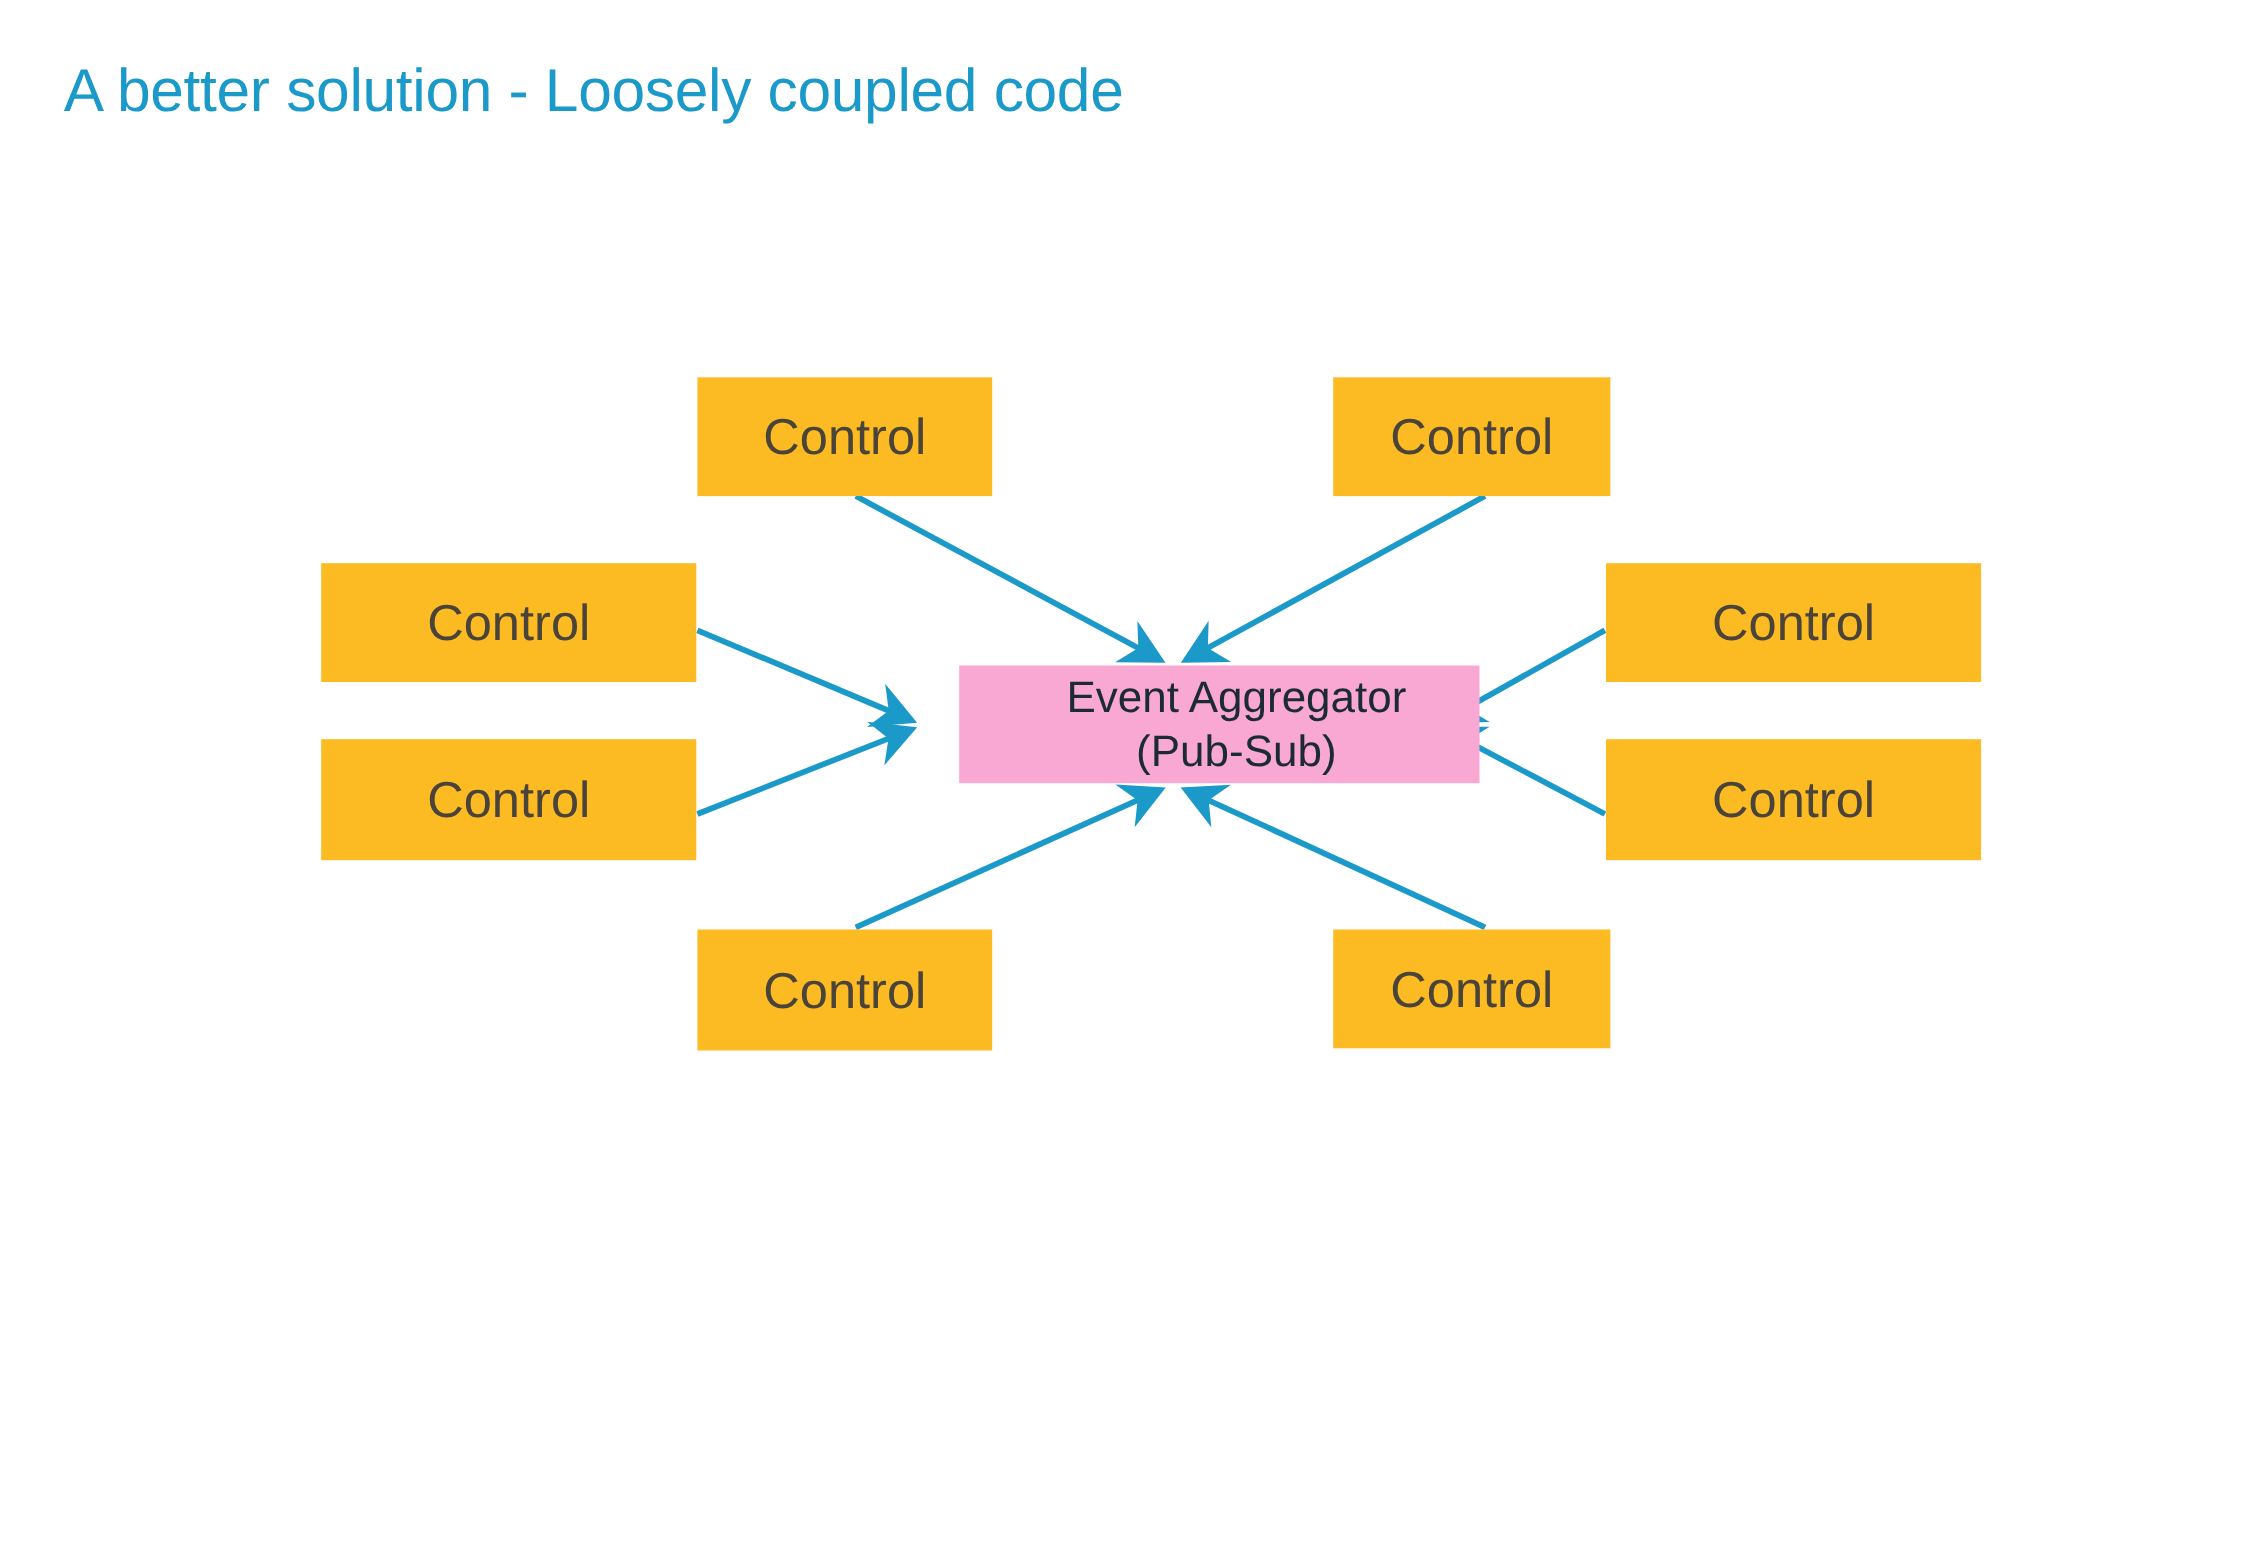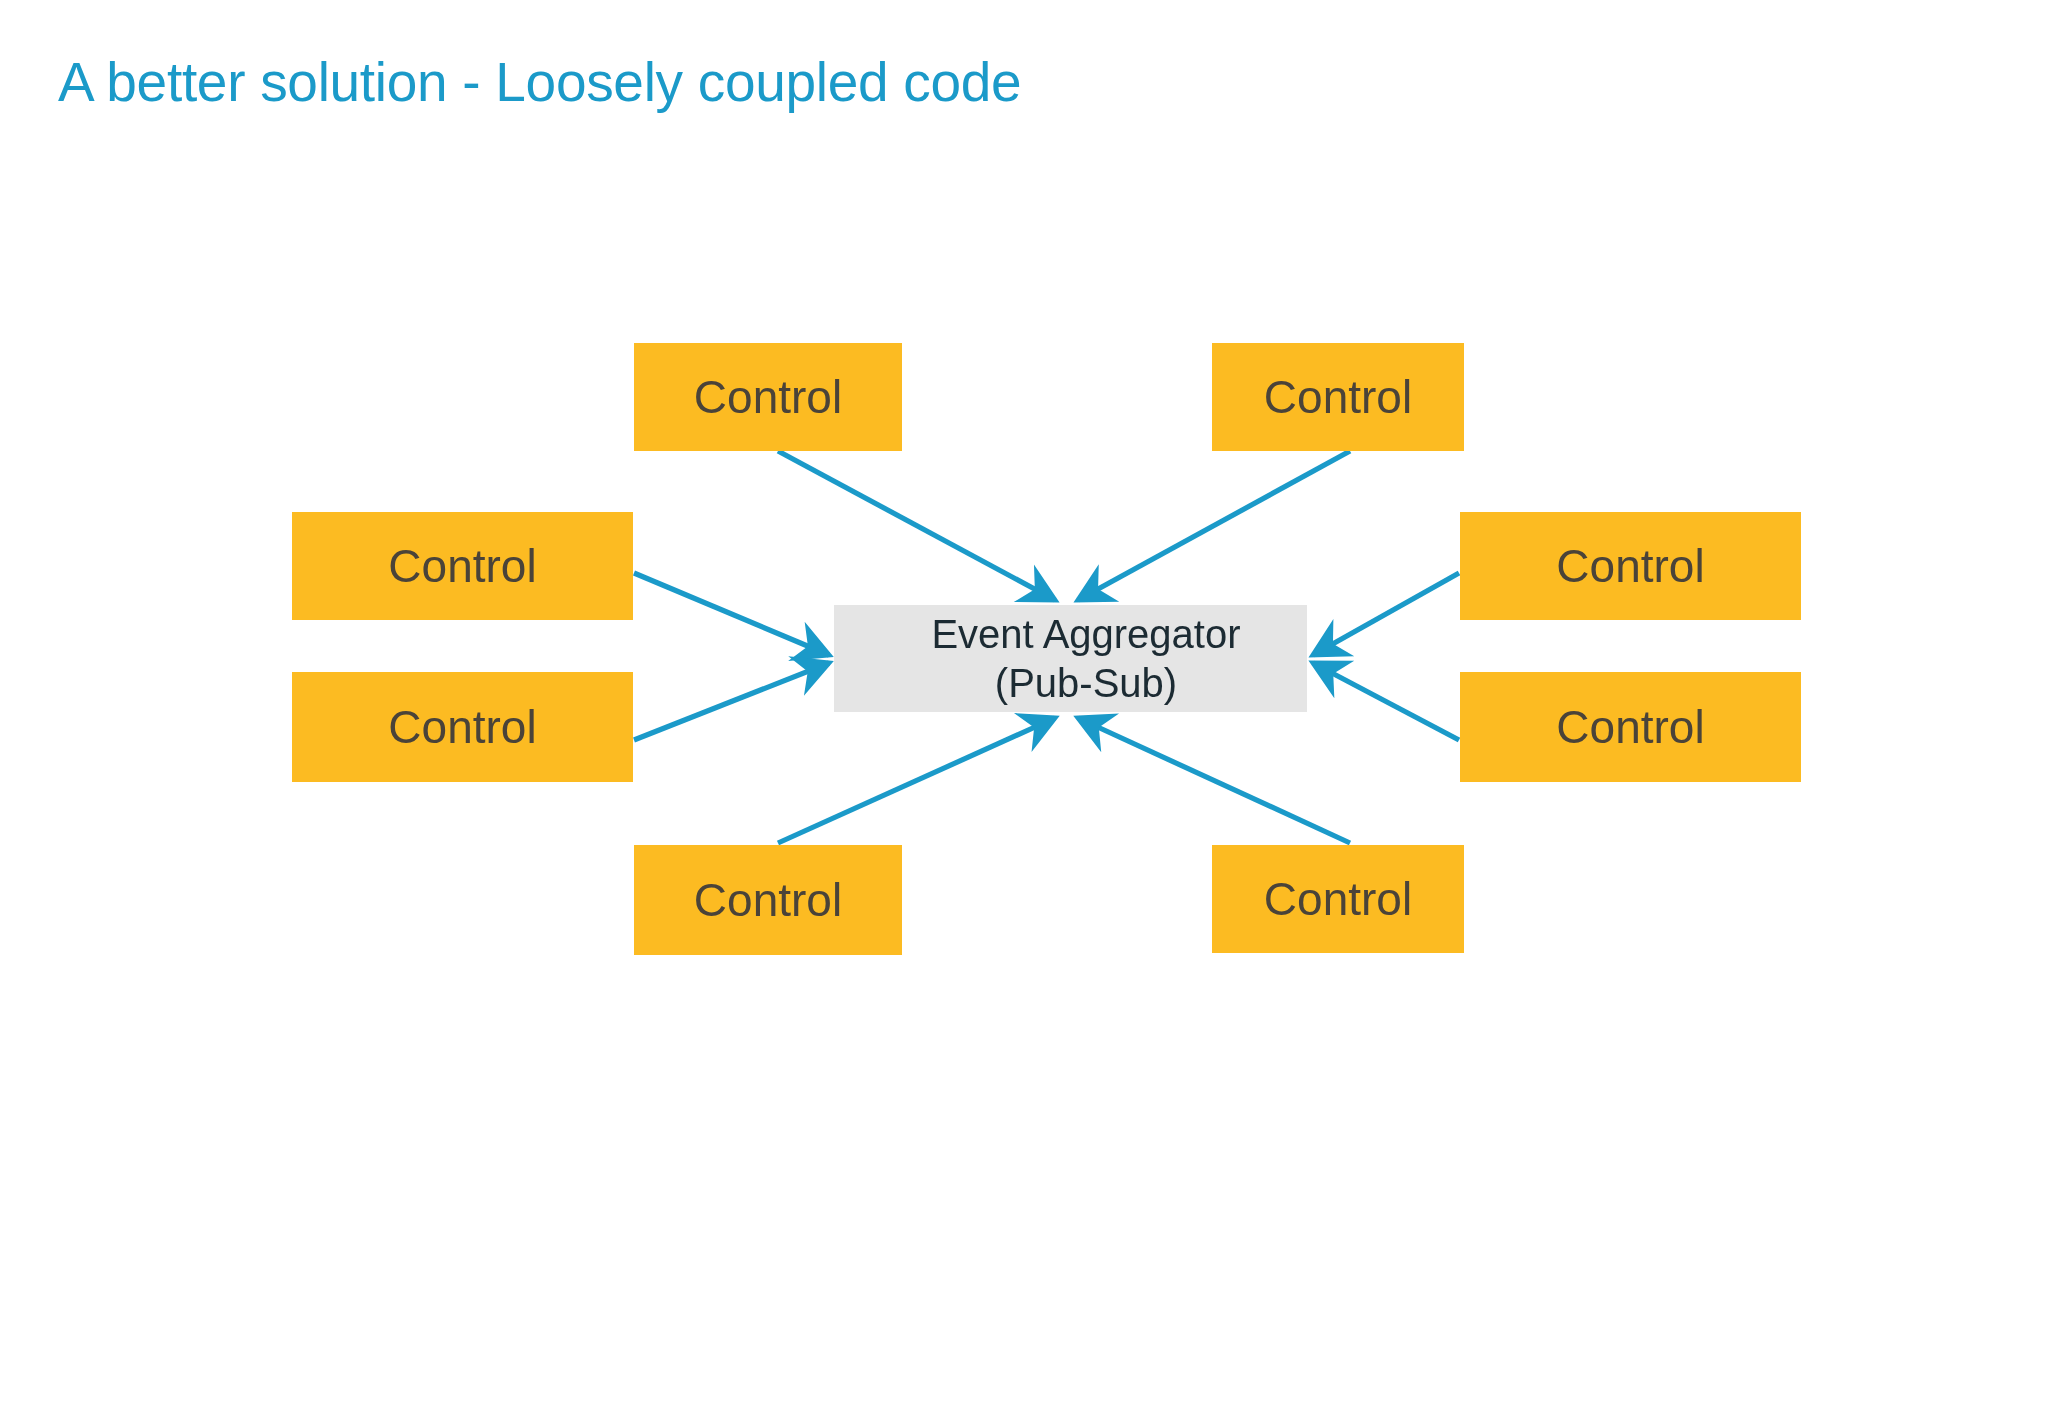--- a/index.html
+++ b/index.html
@@ -136,21 +136,21 @@
     </div>
 
     <div class="node node-control" style="left: 634px; top: 845px; width: 268px; height: 110px; background: rgb(252, 187, 34); color: rgb(74, 67, 57);">
       <span>Control</span>
     </div>
 
     <div class="node node-control" style="left: 1212px; top: 845px; width: 252px; height: 108px; background: rgb(252, 187, 34); color: rgb(74, 67, 57);">
       <span>Control</span>
     </div>
 
-    <div class="node node-hub" style="left: 834px; top: 605px; width: 473px; height: 107px; background: #e5e5e5; color: rgb(28, 43, 51); padding-left: 31px;">
+    <div class="node node-hub" style="left: 872px; top: 605px; width: 473px; height: 107px; background: #f9a8d4; color: rgb(28, 43, 51); padding-left: 31px;">
       <div>
         <span class="hub-text">Event Aggregator</span>
         <span class="hub-text">(Pub-Sub)</span>
       </div>
     </div>
 
   </div>
 </div>
 
 </body></html>

